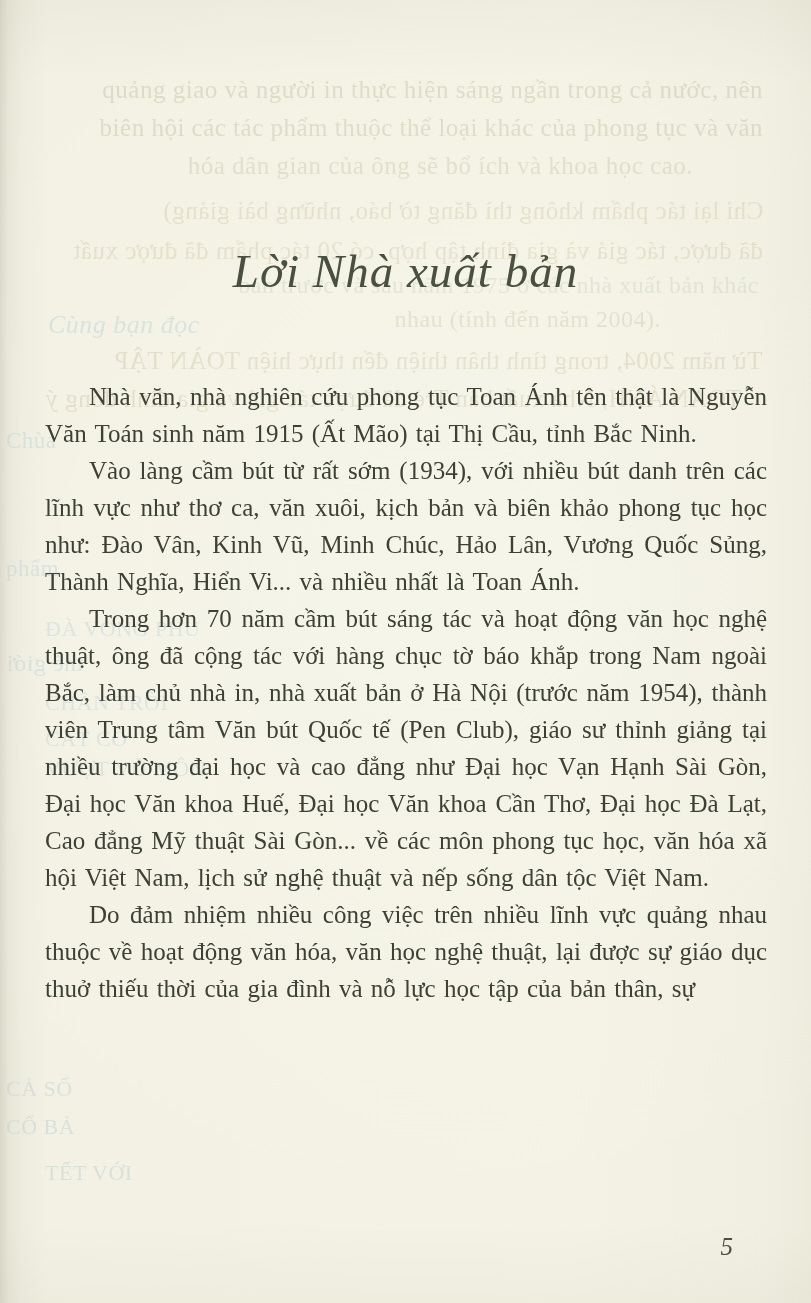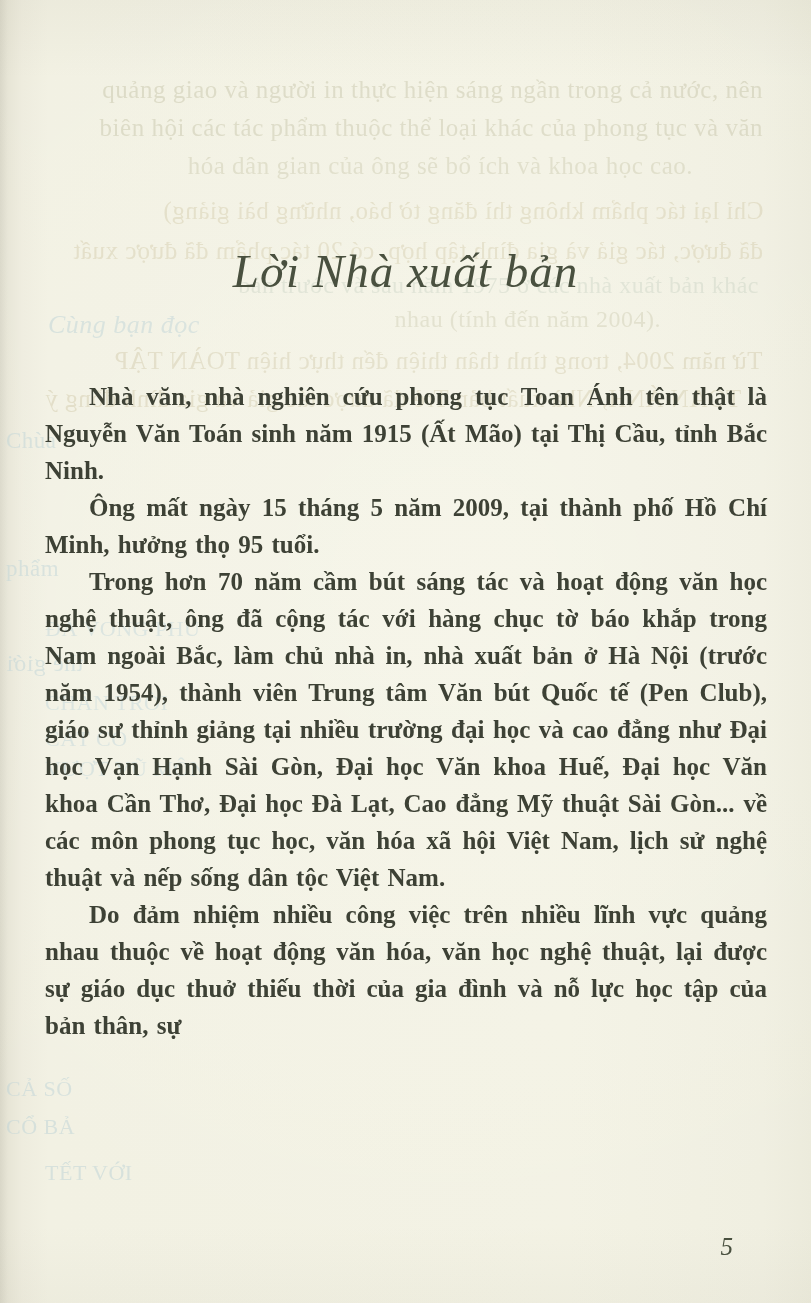--- a/index.html
+++ b/index.html
@@ -61,21 +61,20 @@
     width: 722px;
     font-size: 25px;
     line-height: 37px;
     text-align: justify;
     z-index: 2;
   }
   .body-text p {
     margin: 0;
     text-indent: 44px;
     word-spacing: 2px;
-    font-weight: bold;
   }
   .page-number {
     position: absolute;
     top: 1233px;
     right: 78px;
     font-size: 25px;
     font-style: italic;
     z-index: 2;
   }
 </style>
@@ -104,20 +103,20 @@
       <span class="bleed" style="top: 756px; left: 45px; color: rgb(189, 211, 215); font-size: 22px;">VƯỢT VŨ MÔN</span>
       <span class="bleed" style="top: 1076px; left: 6px; color: rgb(189, 211, 215); font-size: 22px;">CẢ SỐ</span>
       <span class="bleed" style="top: 1114px; left: 6px; color: rgb(189, 211, 215); font-size: 22px;">CỔ BẢ</span>
       <span class="bleed" style="top: 1160px; left: 45px; color: rgb(189, 211, 215); font-size: 22px;">TẾT VỚI</span>
     </div>
 
   <h1 class="book-title" style="color: rgb(73, 80, 63);">Lời Nhà xuất bản</h1>
 
   <div class="body-text">
     <p>Nhà văn, nhà nghiên cứu phong tục Toan Ánh tên thật là Nguyễn Văn Toán sinh năm 1915 (Ất Mão) tại Thị Cầu, tỉnh Bắc Ninh.</p>
-    <p>Ông mất ngày 15 tháng 5 năm 2009, tại thành phố Hồ Chí Minh, hưởng thọ 95 tuổi.</p>
+    <p>Vào làng cầm bút từ rất sớm (1934), với nhiều bút danh trên các lĩnh vực như thơ ca, văn xuôi, kịch bản và biên khảo phong tục học như: Đào Vân, Kinh Vũ, Minh Chúc, Hảo Lân, Vương Quốc Sủng, Thành Nghĩa, Hiển Vi... và nhiều nhất là Toan Ánh.</p>
     <p>Trong hơn 70 năm cầm bút sáng tác và hoạt động văn học nghệ thuật, ông đã cộng tác với hàng chục tờ báo khắp trong Nam ngoài Bắc, làm chủ nhà in, nhà xuất bản ở Hà Nội (trước năm 1954), thành viên Trung tâm Văn bút Quốc tế (Pen Club), giáo sư thỉnh giảng tại nhiều trường đại học và cao đẳng như Đại học Vạn Hạnh Sài Gòn, Đại học Văn khoa Huế, Đại học Văn khoa Cần Thơ, Đại học Đà Lạt, Cao đẳng Mỹ thuật Sài Gòn... về các môn phong tục học, văn hóa xã hội Việt Nam, lịch sử nghệ thuật và nếp sống dân tộc Việt Nam.</p>
     <p>Do đảm nhiệm nhiều công việc trên nhiều lĩnh vực quảng nhau thuộc về hoạt động văn hóa, văn học nghệ thuật, lại được sự giáo dục thuở thiếu thời của gia đình và nỗ lực học tập của bản thân, sự</p>
   </div>
 
   <div class="page-number" style="color: rgb(73, 80, 63);">5</div>
 
 </div>
 
 </body></html>

